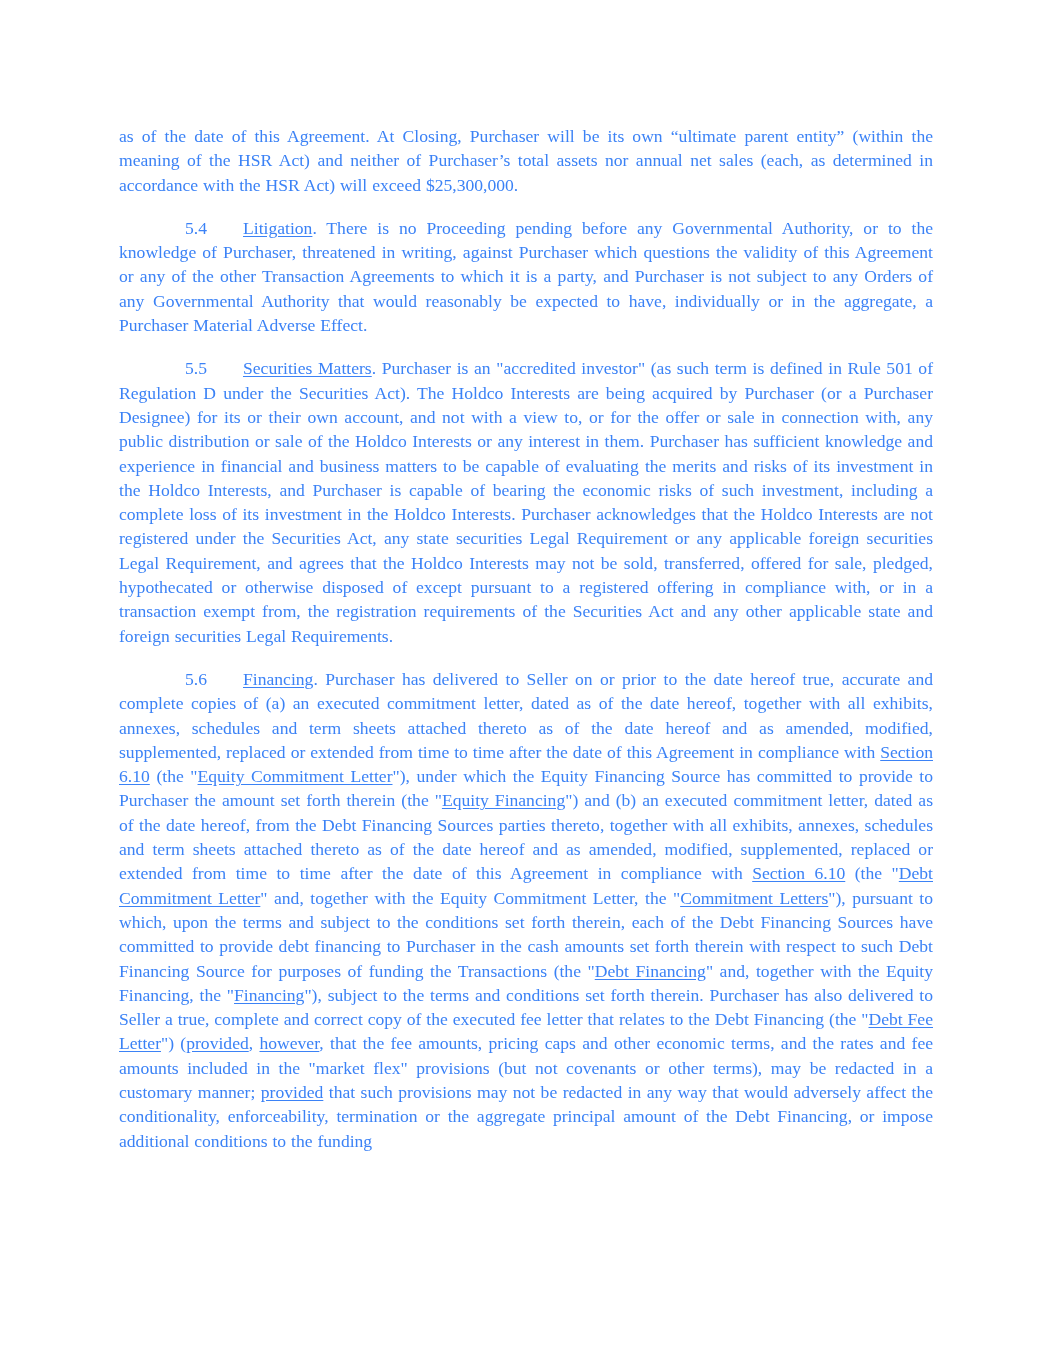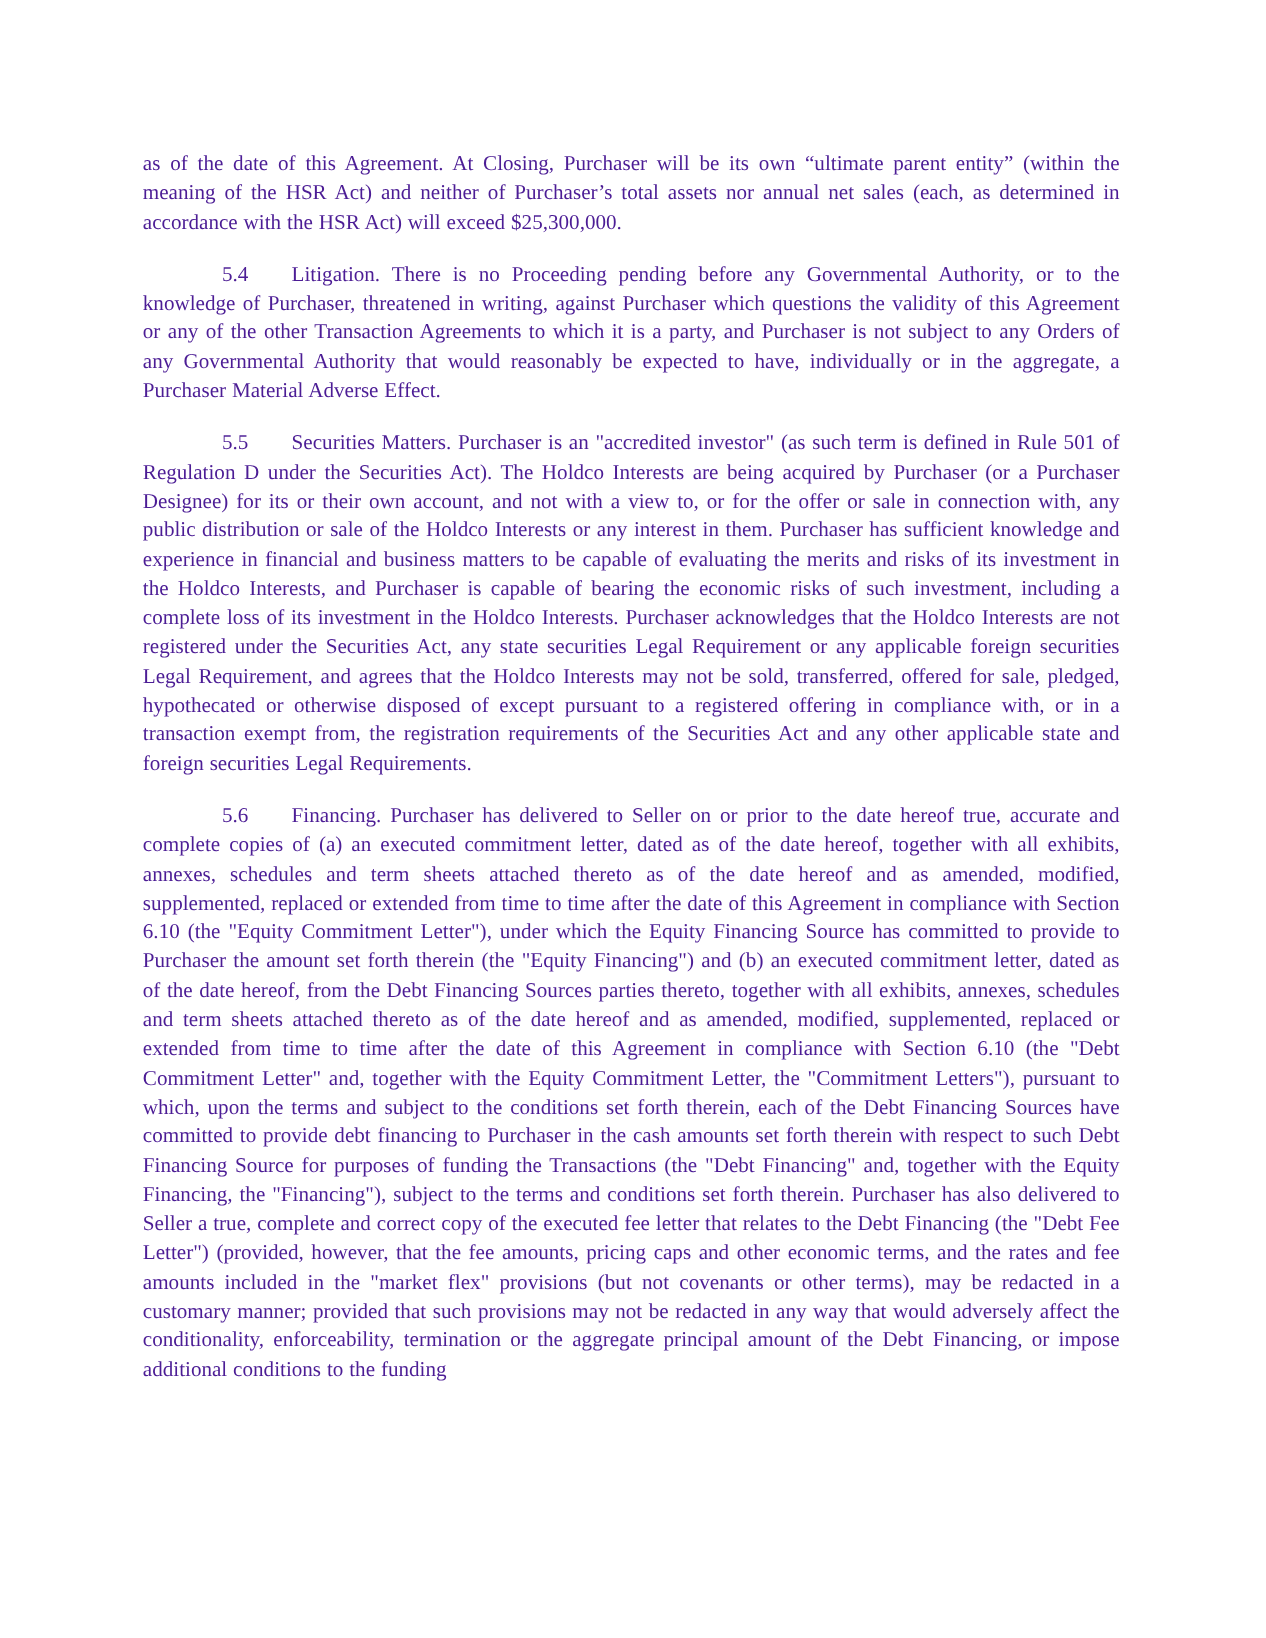--- a/index.html
+++ b/index.html
@@ -7,21 +7,21 @@
     padding: 0;
     background: #ffffff;
   }
   .page {
     position: relative;
     width: 1055px;
     height: 1365px;
     background: #ffffff;
     overflow: hidden;
     font-family: "Liberation Serif", "DejaVu Serif", serif;
-    color: #4c1d95;
+    color: #3b82f6;
   }
   .textblock {
     position: absolute;
     left: 119px;
     top: 124px;
     width: 814px;
   }
   p.para {
     margin: 0 0 19px 0;
     font-size: 17.6px;
@@ -30,20 +30,21 @@
     word-spacing: 0.5px;
   }
   p.para.indented {
     text-indent: 66px;
   }
   .tab {
     display: inline-block;
     width: 36px;
   }
   .u {
+    text-decoration: underline;
     text-underline-offset: 2px;
   }
 </style>
 </head>
 <body>
 
 <div class="page">
   <div class="textblock">
       <p class="para"><span>as of the date of this Agreement.  At Closing, Purchaser will be its own “ultimate parent entity” (within the meaning of the HSR Act) and neither of Purchaser’s total assets nor annual net sales (each, as determined in accordance with the HSR Act) will exceed $25,300,000.</span></p>
       <p class="para indented"><span>5.4</span><span class="tab"></span><span class="u">Litigation</span><span>.  There is no Proceeding pending before any Governmental Authority, or to the knowledge of Purchaser, threatened in writing, against Purchaser which questions the validity of this Agreement or any of the other Transaction Agreements to which it is a party, and Purchaser is not subject to any Orders of any Governmental Authority that would reasonably be expected to have, individually or in the aggregate, a Purchaser Material Adverse Effect.</span></p>

